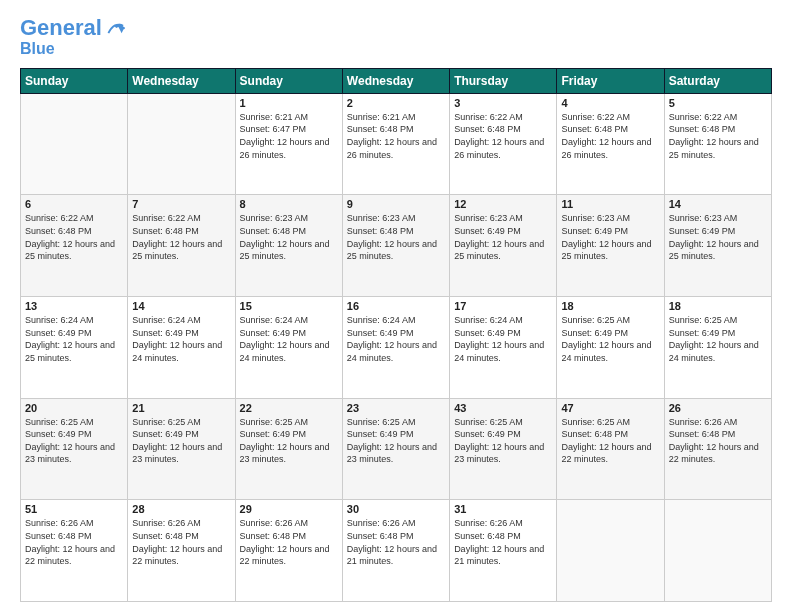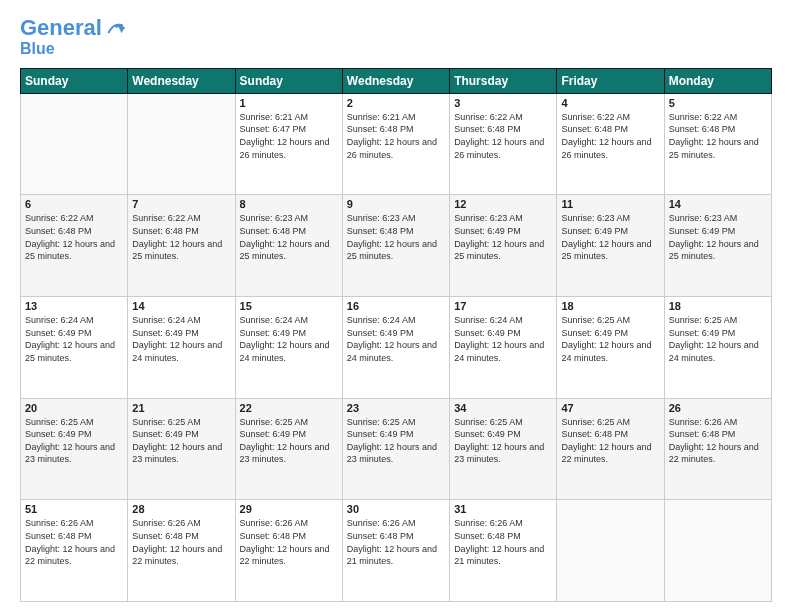--- a/index.html
+++ b/index.html
@@ -124,21 +124,21 @@
 
   <table class="calendar-table">
     <thead>
       <tr>
         <th>Sunday</th>
         <th>Wednesday</th>
         <th>Sunday</th>
         <th>Wednesday</th>
         <th>Thursday</th>
         <th>Friday</th>
-        <th>Monday</th>
+        <th>Saturday</th>
       </tr>
     </thead>
     <tbody id="calendar-body">
     <tr>
           <td class="empty-cell"></td>
           <td class="empty-cell"></td>
           <td>
         <span class="day-num">1</span>
         <span class="day-info">Sunrise: 6:21 AM</span><br>
         <span class="day-info">Sunset: 6:47 PM</span><br>
@@ -276,21 +276,21 @@
         <span class="day-info">Sunset: 6:49 PM</span><br>
         <span class="day-info">Daylight: 12 hours and 23 minutes.</span>
       </td>
           <td>
         <span class="day-num">23</span>
         <span class="day-info">Sunrise: 6:25 AM</span><br>
         <span class="day-info">Sunset: 6:49 PM</span><br>
         <span class="day-info">Daylight: 12 hours and 23 minutes.</span>
       </td>
           <td>
-        <span class="day-num">34</span>
+        <span class="day-num">43</span>
         <span class="day-info">Sunrise: 6:25 AM</span><br>
         <span class="day-info">Sunset: 6:49 PM</span><br>
         <span class="day-info">Daylight: 12 hours and 23 minutes.</span>
       </td>
           <td>
         <span class="day-num">47</span>
         <span class="day-info">Sunrise: 6:25 AM</span><br>
         <span class="day-info">Sunset: 6:48 PM</span><br>
         <span class="day-info">Daylight: 12 hours and 22 minutes.</span>
       </td>

